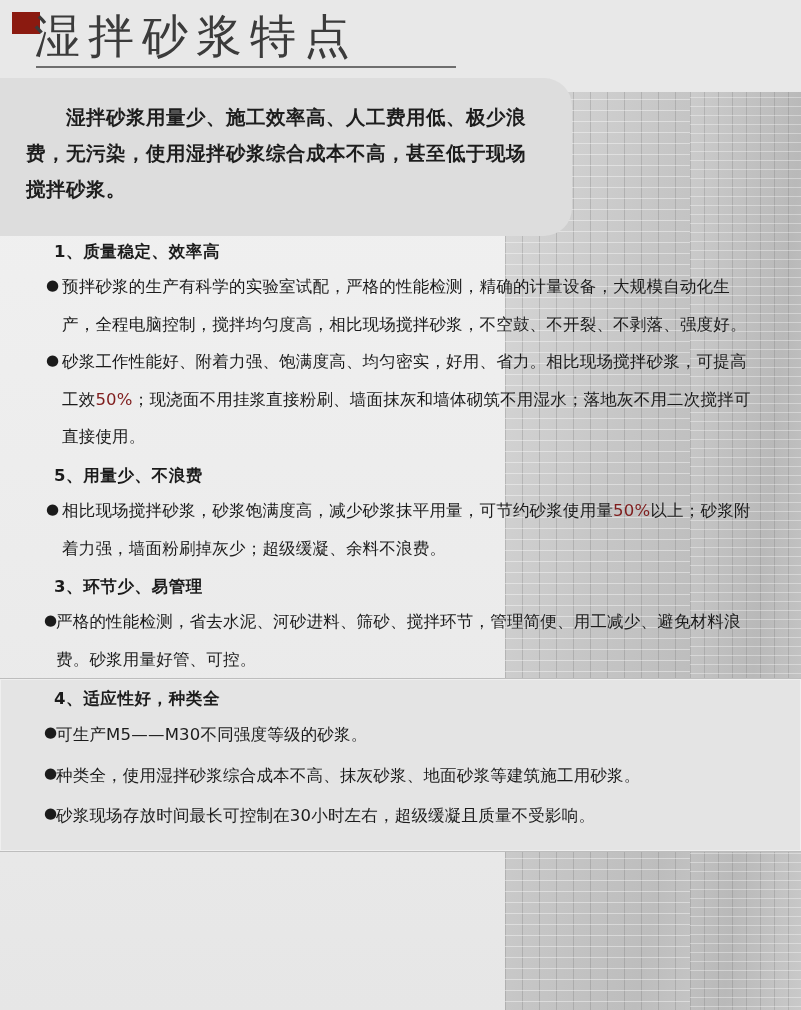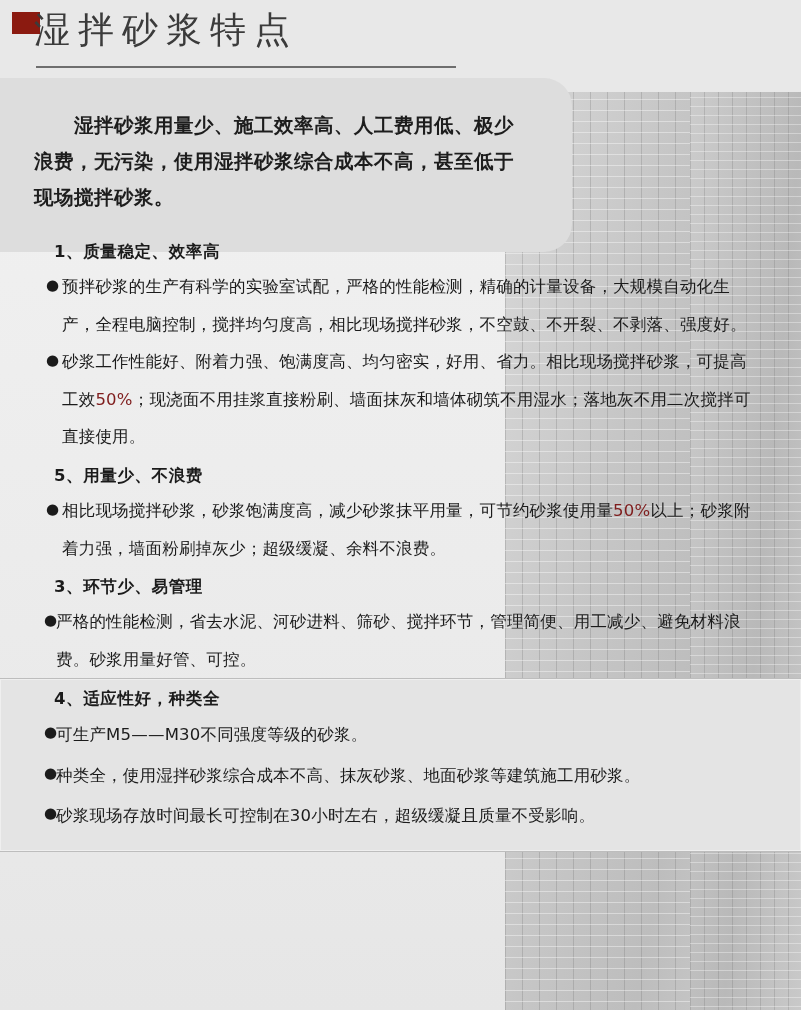--- a/index.html
+++ b/index.html
@@ -65,21 +65,21 @@
   }
   .header-square {
     position: absolute;
     left: 12px; top: 12px;
     width: 28px; height: 22px;
     background: #8b1a10;
   }
   .header-title {
     position: absolute;
     left: 34px; top: 6px;
-    font-size: 36px;
+    font-size: 46px;
     letter-spacing: 8px;
     color: #3b3b3b;
     font-weight: normal;
     font-family: "DejaVu Sans", sans-serif;
     white-space: nowrap;
   }
   .header-underline {
     position: absolute;
     left: 36px; top: 66px;
     width: 420px; height: 2px;
@@ -96,21 +96,21 @@
     background: #dddddd;
     border-radius: 0 28px 28px 0;
     color: #1d1d1d;
     font-size: 19.5px;
     line-height: 1.85;
     letter-spacing: 0.5px;
     font-weight: bold;
     font-family: "DejaVu Sans", sans-serif;
   }
   .intro p {
-    margin: 16px;
+    margin: 8px;
     text-indent: 40px;
   }
 
   
   .content {
     position: absolute;
     left: 0; top: 232px;
     width: 801px;
   }
   .section {

